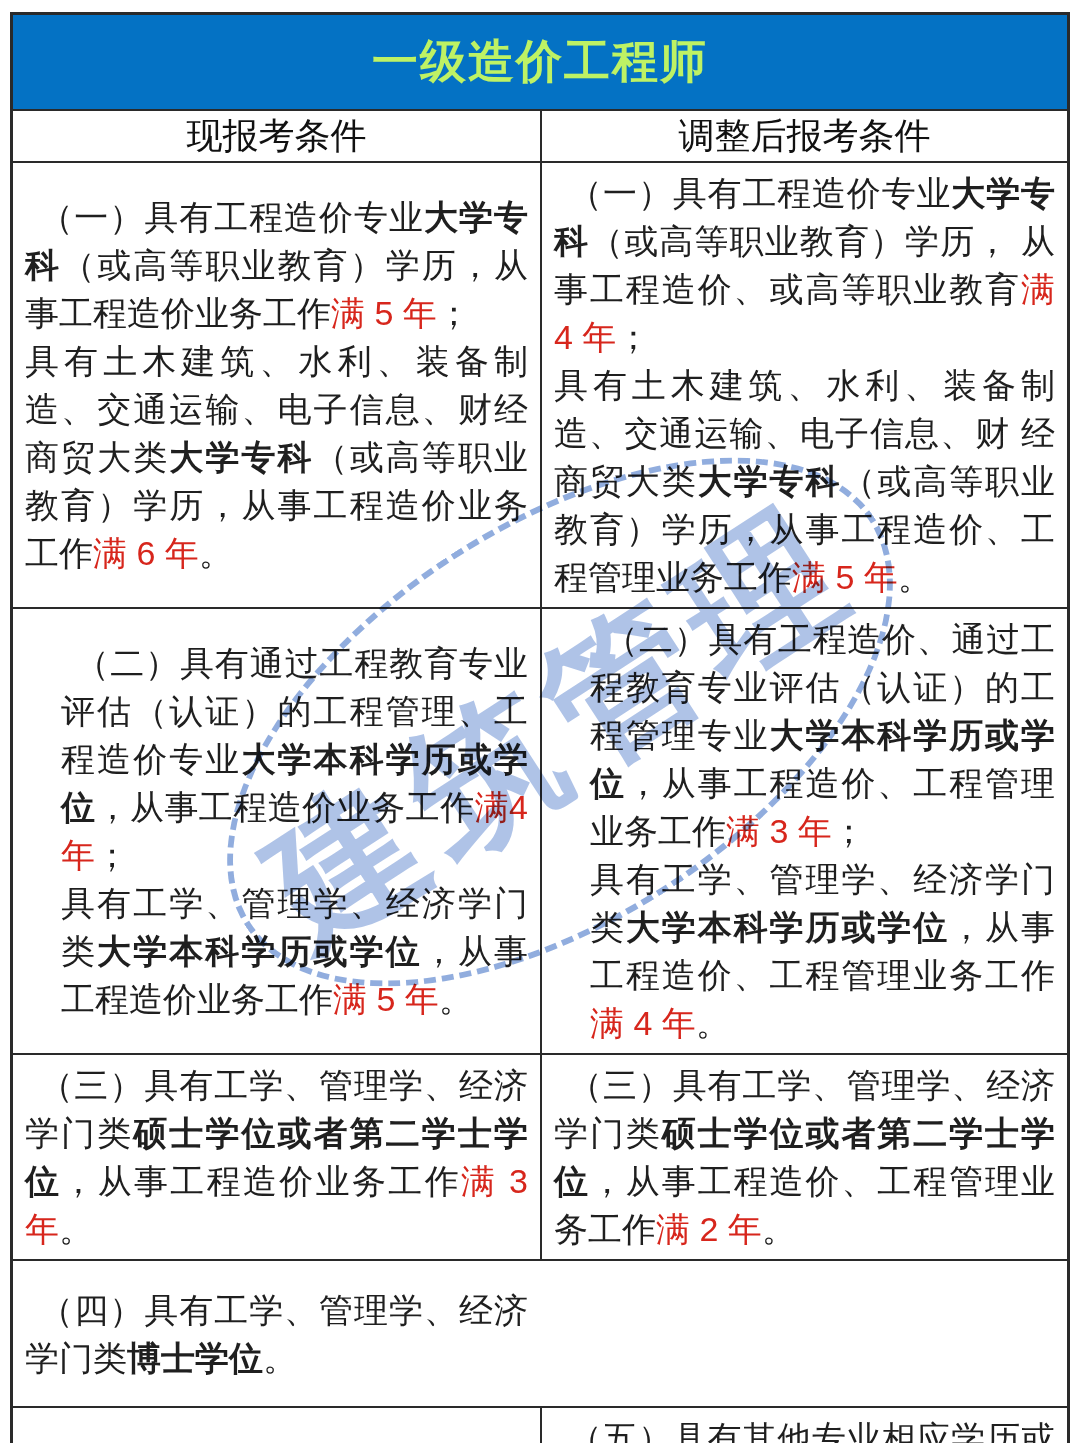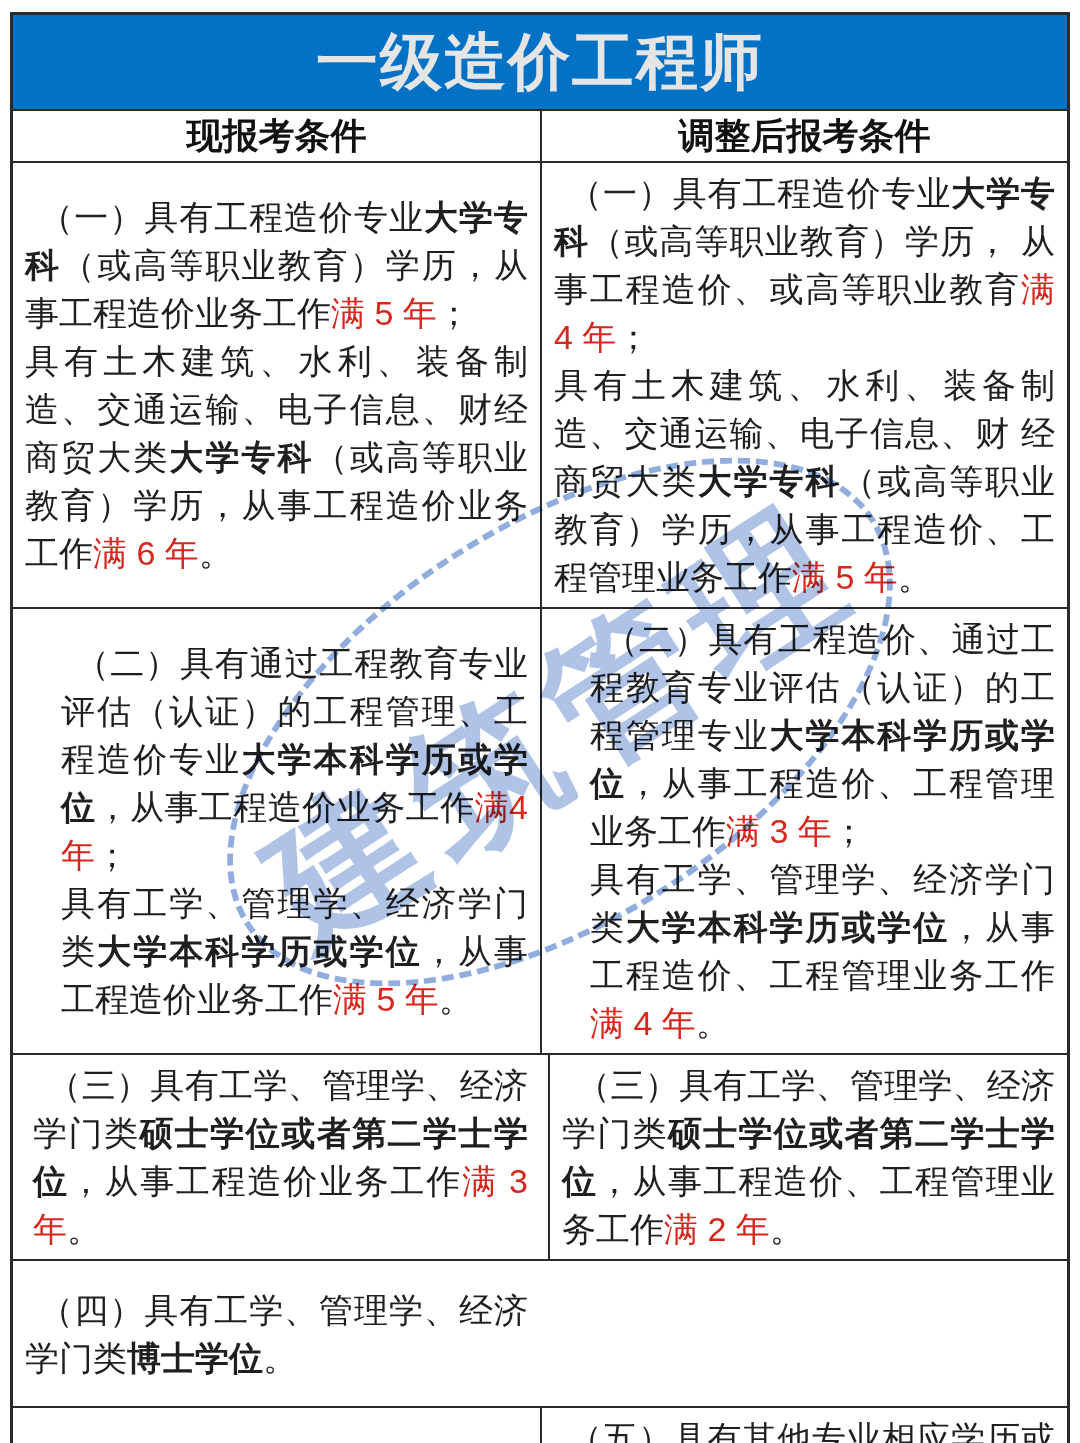--- a/index.html
+++ b/index.html
@@ -22,45 +22,45 @@
     position:absolute;left:10px;top:12px;width:1060px;
     border:3px solid var(--border);
     background:#fff;
   }
   .title-bar{
     height:96px;background:var(--blue);
     display:flex;align-items:center;justify-content:center;
     border-bottom:2px solid var(--border);
   }
   .title-bar h1{
-    margin:0;color:#e5e5e5;font-size:62px;font-weight:700;letter-spacing:2px;
+    margin:0;color:#bef264;font-size:46px;font-weight:700;letter-spacing:2px;
   }
   .header-row{
     display:grid;grid-template-columns:1fr 1fr;
     border-bottom:2px solid var(--border);
   }
   .header-cell{
     height:50px;display:flex;align-items:center;justify-content:center;
-    font-size:36px;font-weight:700;color:#111;
+    font-size:36px;font-weight:400;color:#111;
   }
   .header-cell + .header-cell{border-left:2px solid var(--border);}
 
   .body-row{
     display:grid;grid-template-columns:1fr 1fr;
   }
   .body-row + .body-row{border-top:2px solid var(--border);}
   .cell{
     padding:6px 12px;
     display:flex;flex-direction:column;justify-content:center;
     font-size:34px;line-height:48px;color:#1f1f1f;
   }
   .cell + .cell{border-left:2px solid var(--border);}
   .body-row:nth-child(1) .cell{min-height:438px;}
   .body-row:nth-child(2) .cell{min-height:339px;padding-left:48px;}
-  .body-row:nth-child(3) .cell{min-height:195px;margin-left:8px;}
+  .body-row:nth-child(3) .cell{min-height:195px;}
   .body-row:nth-child(4) .cell{min-height:145px;}
   .body-row:nth-child(5) .cell{min-height:143px;}
 
   .para{margin:0;text-align:justify;text-align-last:left;word-break:break-all;}
   .para.ind{text-indent:0.42em;}
   .b{font-weight:700;}
   .r{color:var(--red);}
 
   
   .wm-layer{position:absolute;inset:0;pointer-events:none;mix-blend-mode:multiply;}

